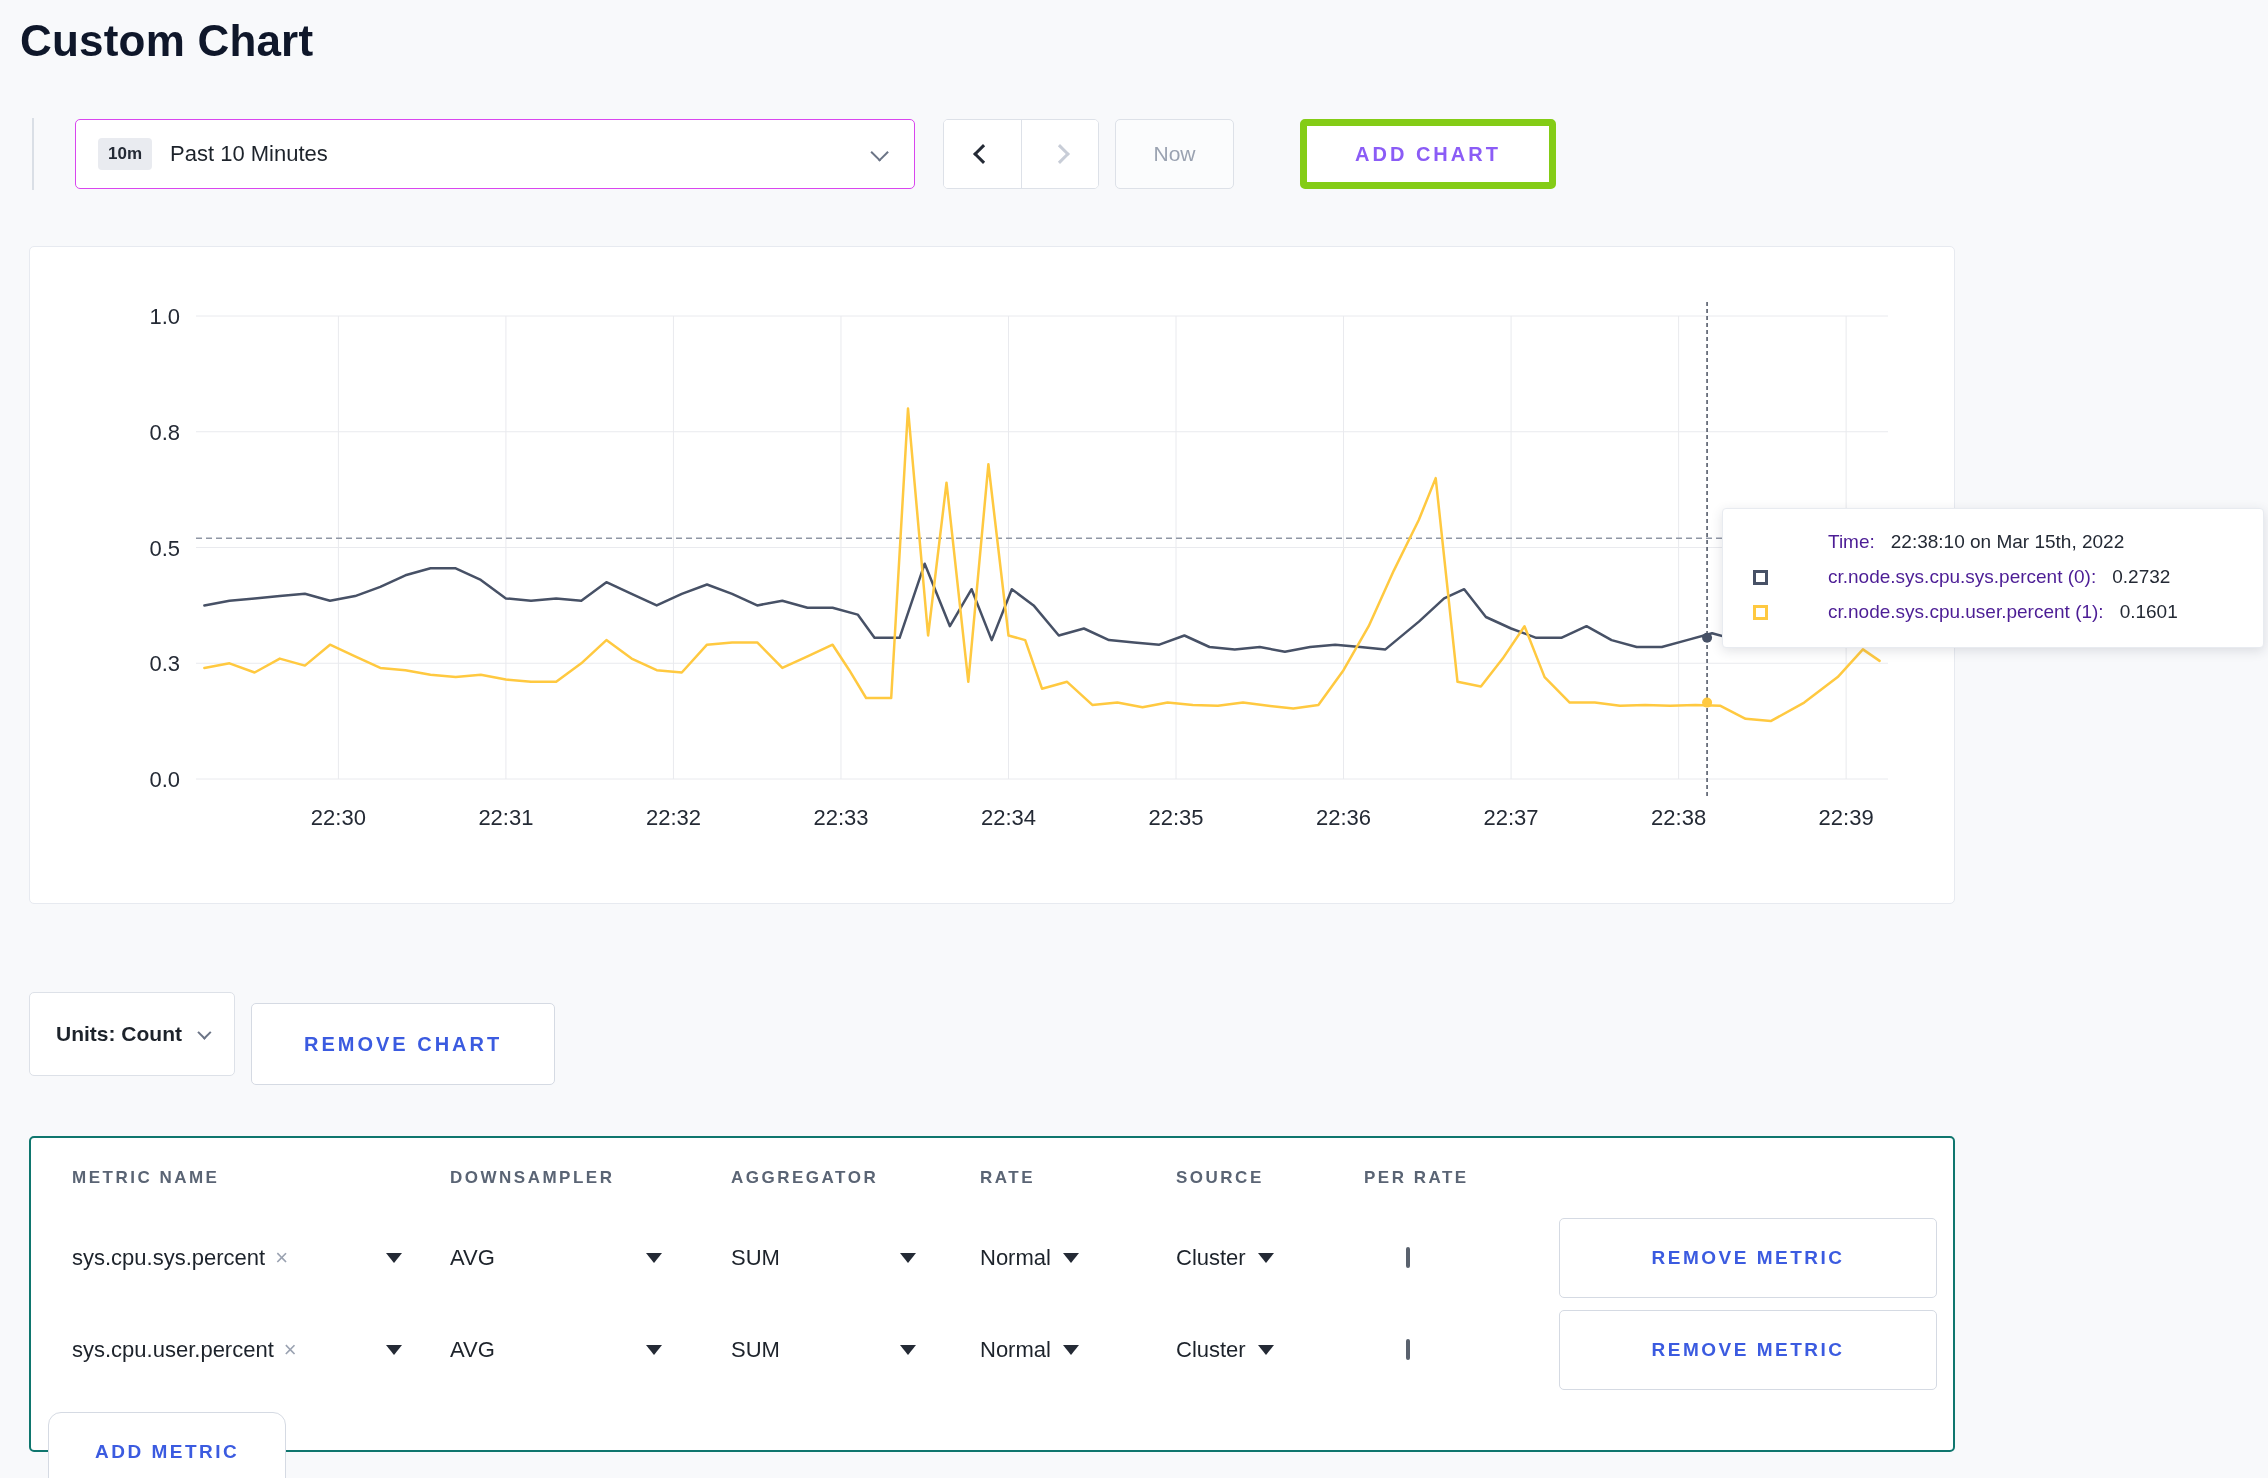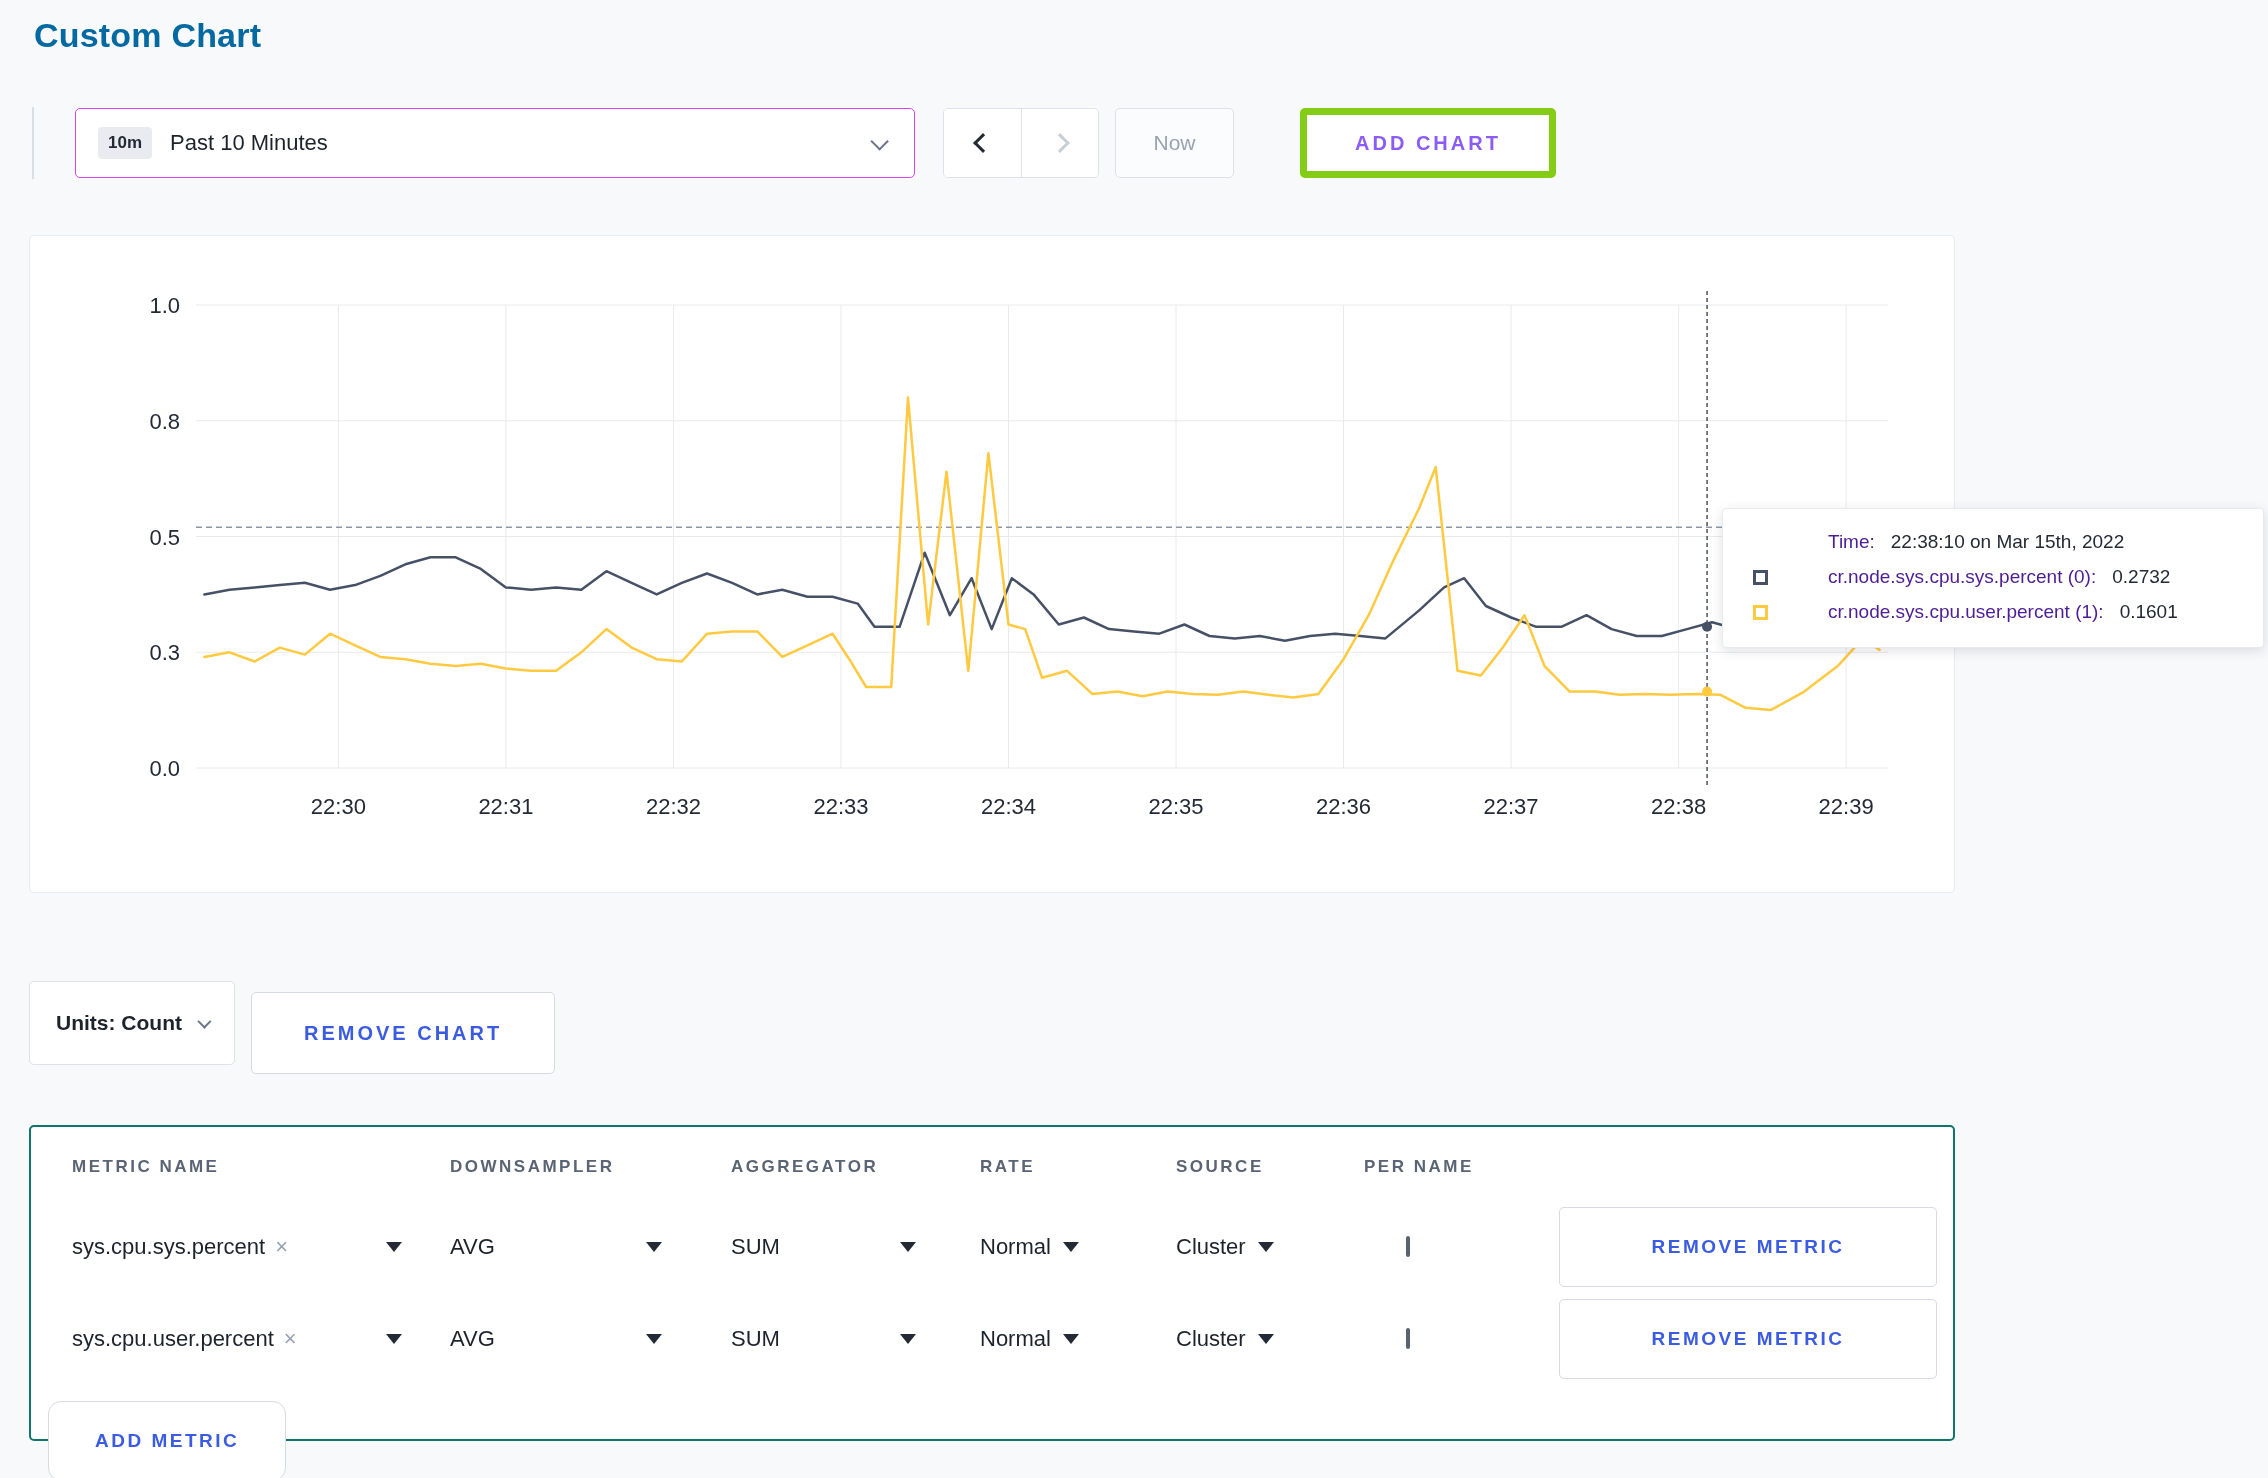--- a/index.html
+++ b/index.html
@@ -1,20 +1,20 @@
 <!DOCTYPE html>
 <html><head>
 <meta charset="utf-8">
 <style>
   * { margin:0; padding:0; box-sizing:border-box; }
   html,body { width:2268px; height:1478px; overflow:hidden; }
   body { font-family:"Liberation Sans", sans-serif; background:#f8f9fb; color:#1d232b; }
   .page { position:relative; width:2268px; height:1478px; }
 
-  .page-title { font-size:34px; font-weight:600; color:#0369a1; padding:16px 0 0 34px; letter-spacing:.2px; }
+  .page-title { font-size:44px; font-weight:600; color:#0f172a; padding:16px 0 0 20px; letter-spacing:.2px; }
 
   
   .controls-row { display:flex; align-items:center; margin:52px 0 0 0; height:72px; }
   .left-rule { width:2px; height:72px; background:#dadfe6; margin-left:32px; }
   .time-select { display:flex; align-items:center; gap:18px; width:840px; height:70px; background:#fff;
       border:1px solid #d946ef; border-radius:5px; margin-left:41px; padding:0 30px 0 22px; cursor:pointer; }
   .time-badge { background:#e9ebf0; color:#242a35; font-size:17px; font-weight:700; padding:6px 10px; border-radius:4px; }
   .time-label { font-size:22px; color:#1d232b; flex:1; }
   .chev-down { width:13px; height:13px; border-right:2px solid #6b7486; border-bottom:2px solid #6b7486;
       transform:rotate(45deg) translateY(-3px); }
@@ -169,21 +169,21 @@
     <button class="remove-chart-btn">REMOVE CHART</button>
   </div>
 
   <div class="table-card">
     <div class="metrics-row metrics-header">
       <span class="th">METRIC NAME</span>
       <span class="th">DOWNSAMPLER</span>
       <span class="th">AGGREGATOR</span>
       <span class="th">RATE</span>
       <span class="th">SOURCE</span>
-      <span class="th">PER NAME</span>
+      <span class="th">PER RATE</span>
       <span class="th"></span>
     </div>
 
     <div class="metrics-row metrics-data">
       <div class="select select-metric">
         <span class="cell-text">sys.cpu.sys.percent</span>
         <span class="remove-tag">×</span>
         <span class="caret"></span>
       </div>
       <div class="select select-downsampler">

